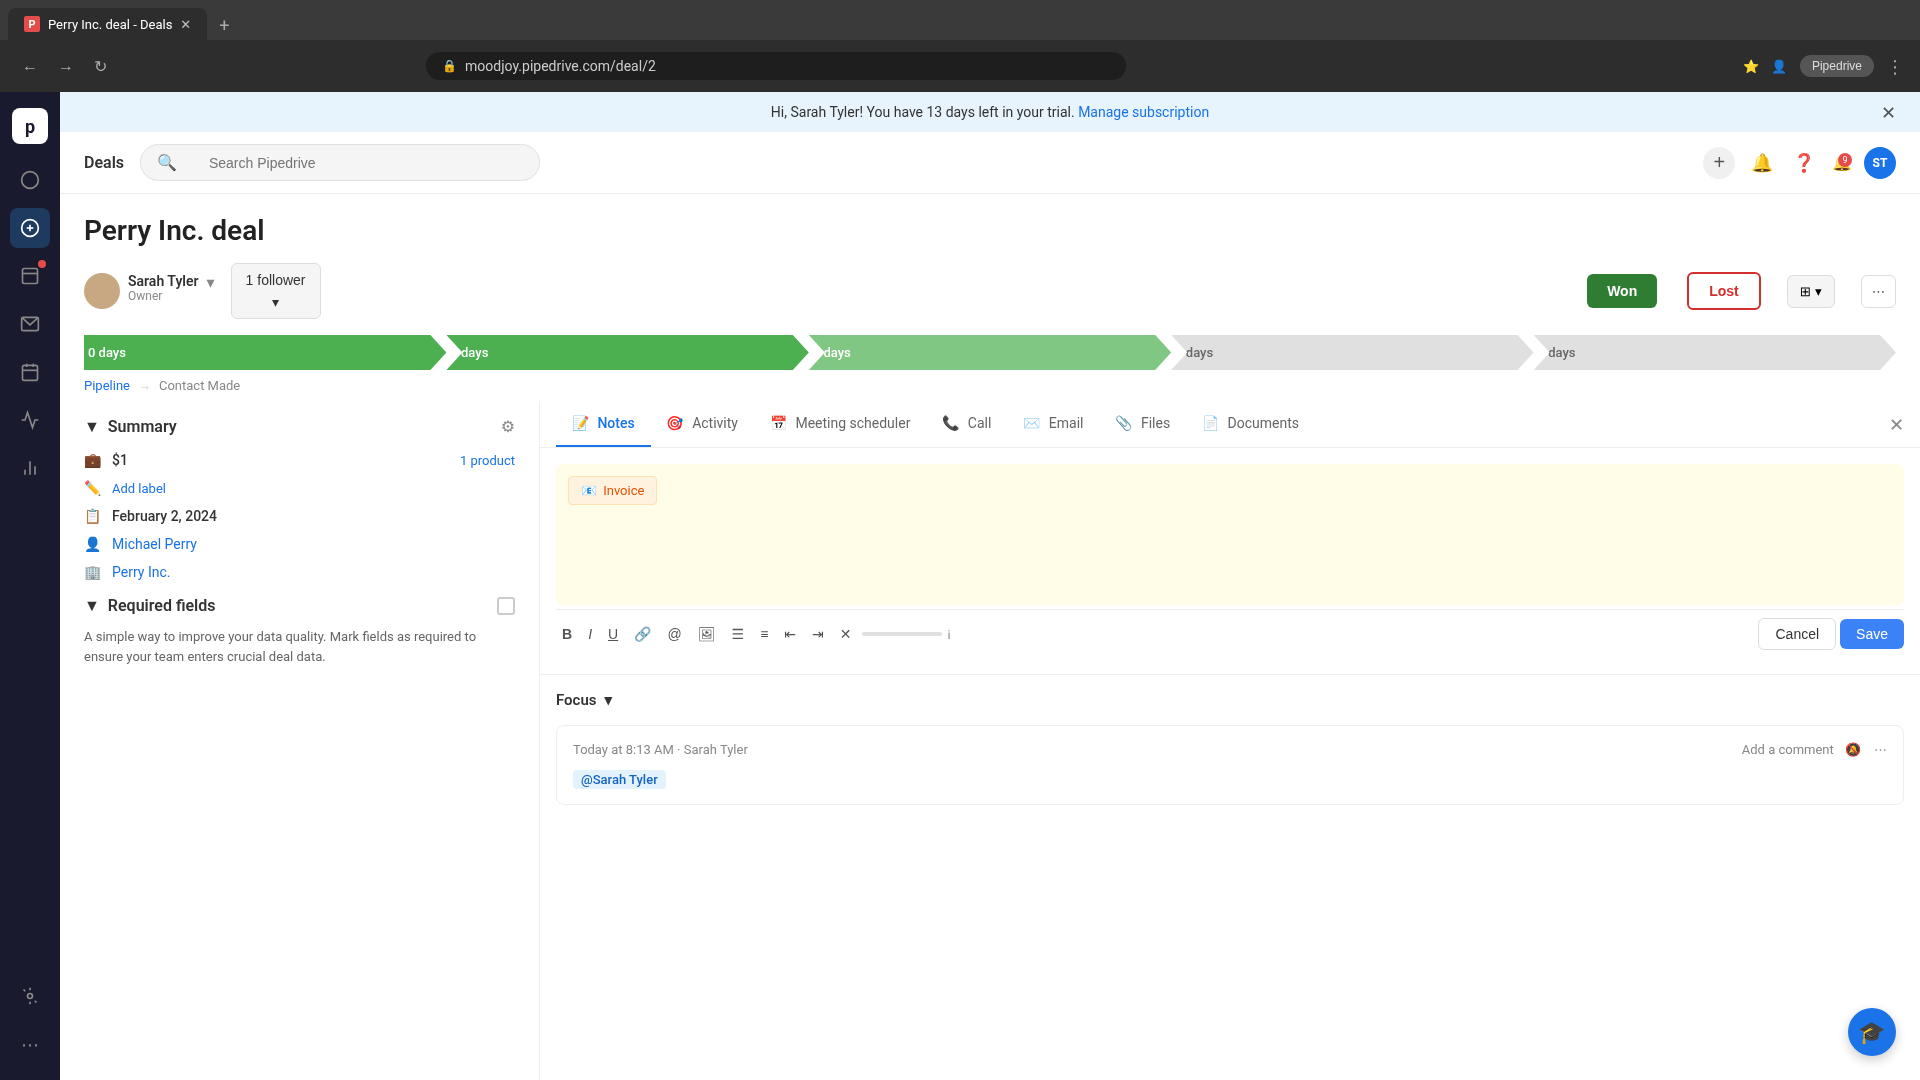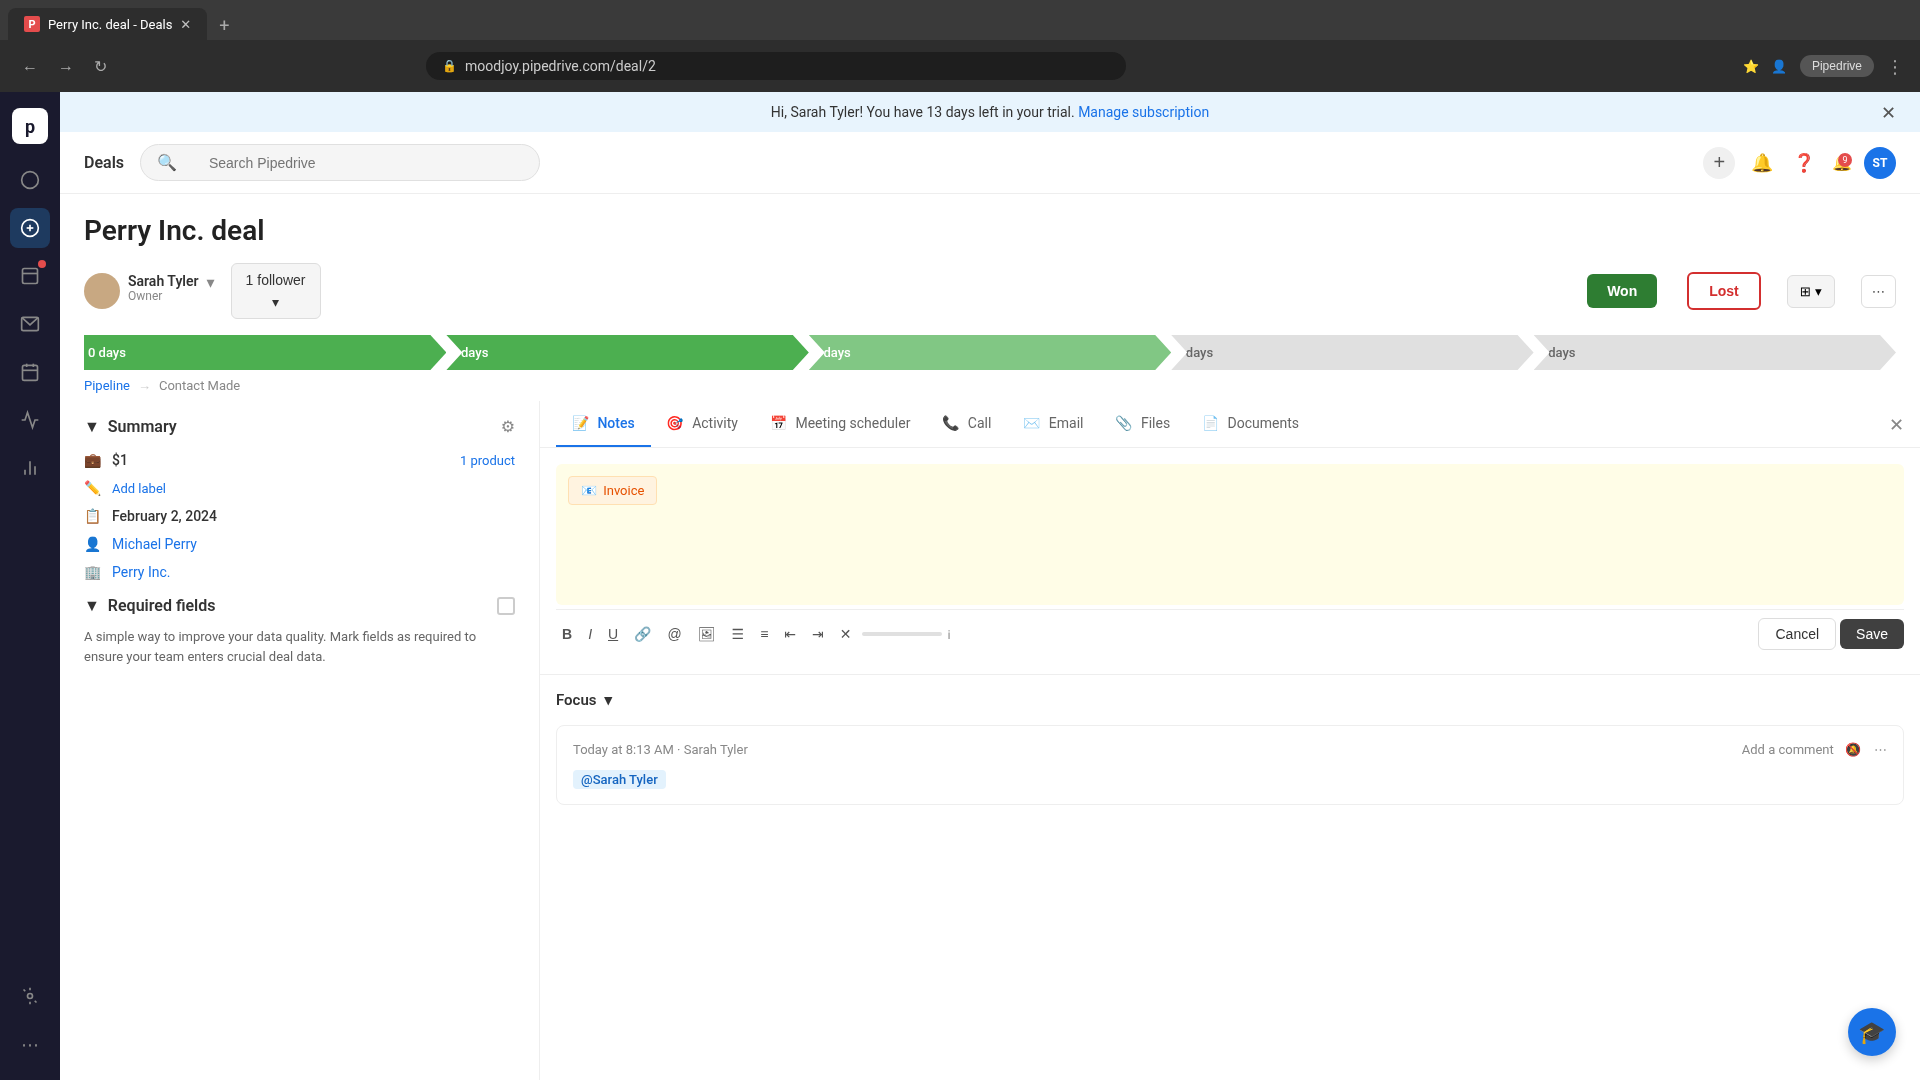--- a/index.html
+++ b/index.html
@@ -99,21 +99,21 @@
     .tab.active { color: #1a73e8; border-bottom-color: #1a73e8; font-weight: 500; }
     .tabs-close { margin-left: auto; color: #888; cursor: pointer; font-size: 18px; }
 
     
     .note-editor { padding: 16px; }
     .note-tag { display: inline-flex; align-items: center; gap: 6px; background: #fff3e0; border: 1px solid #ffe0b2; border-radius: 4px; padding: 6px 12px; font-size: 13px; color: #e65100; margin-bottom: 12px; }
     .note-content { background: #fffde7; min-height: 80px; border-radius: 4px; padding: 12px; margin-bottom: 8px; }
     .note-toolbar { display: flex; align-items: center; gap: 4px; padding: 8px 0; border-top: 1px solid #eee; }
     .toolbar-btn { background: none; border: none; cursor: pointer; color: #555; padding: 4px 6px; font-size: 14px; border-radius: 4px; }
     .btn-cancel { background: none; border: 1px solid #ddd; border-radius: 6px; padding: 7px 16px; font-size: 14px; cursor: pointer; color: #333; }
-    .btn-save { background: #404040; color: white; border: none; border-radius: 6px; padding: 7px 16px; font-size: 14px; cursor: pointer; }
+    .btn-save { background: #3b82f6; color: white; border: none; border-radius: 6px; padding: 7px 16px; font-size: 14px; cursor: pointer; }
     .char-counter { display: flex; align-items: center; gap: 6px; color: #888; font-size: 12px; margin-right: auto; }
 
     
     .focus-section { padding: 16px; border-top: 1px solid #eee; }
     .focus-header { display: flex; align-items: center; gap: 8px; font-size: 15px; font-weight: 600; color: #333; margin-bottom: 16px; cursor: pointer; }
     .focus-item { background: #fff; border: 1px solid #eee; border-radius: 8px; padding: 16px; }
     .focus-item-header { display: flex; align-items: center; justify-content: space-between; margin-bottom: 12px; }
     .focus-item-meta { font-size: 13px; color: #888; }
     .focus-item-actions { display: flex; align-items: center; gap: 12px; color: #888; font-size: 13px; cursor: pointer; }
     .mention-tag { background: #e3f2fd; color: #1565c0; border-radius: 4px; padding: 2px 8px; font-size: 13px; font-weight: 500; }

